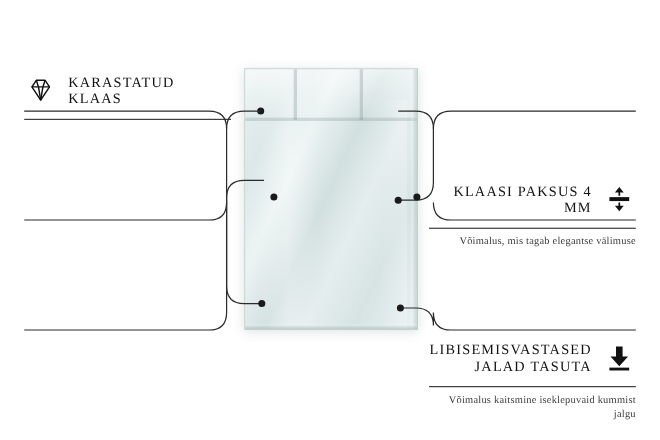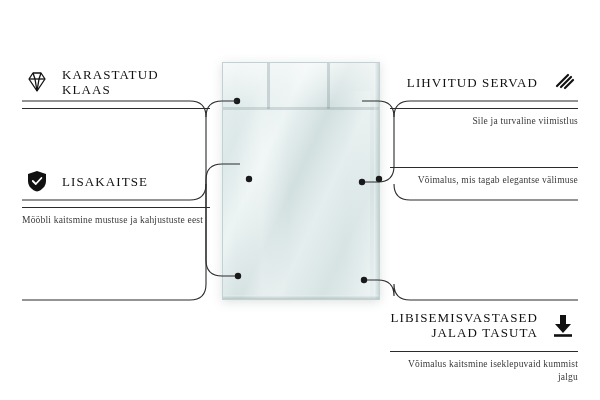--- a/index.html
+++ b/index.html
@@ -207,53 +207,36 @@
             <path d="M10 5 L12 11 L14 23"></path>
             <path d="M18 5 L16 11 L14 23"></path>
           </g>
         </svg>
       </span>
       <span class="feat-title">KARASTATUD KLAAS</span>
     </div>
     <div class="feat-rule"></div>
   </div>
 
-  <div class="feat left" style="left:22px; top:161px;">
+
+
+
+  <div class="feat right" style="left:390px; top:161px;">
     <div class="feat-head">
       <span class="icon">
         <svg width="28" height="28" viewBox="0 0 28 28">
-          <path d="M14 4 L23 7 V14 C23 19.5 18.8 23.3 14 24.5 C9.2 23.3 5 19.5 5 14 V7 Z" fill="#111"></path>
-          <path d="M9.8 14 L12.8 17 L18.4 11" fill="none" stroke="#fff" stroke-width="1.8" stroke-linecap="round" stroke-linejoin="round"></path>
+          <rect x="5" y="12.2" width="18" height="3.6" fill="#111"></rect>
+          <path d="M14 3 L18 8 H10 Z" fill="#111"></path>
+          <path d="M14 25 L10 20 H18 Z" fill="#111"></path>
+          <line x1="14" y1="7" x2="14" y2="11" stroke="#111" stroke-width="1.6"></line>
+          <line x1="14" y1="17" x2="14" y2="21" stroke="#111" stroke-width="1.6"></line>
         </svg>
       </span>
-      <span class="feat-title">LISAKAITSE</span>
-    </div>
-    <div class="feat-rule"></div>
-    <div class="feat-desc">Mööbli kaitsmine mustuse ja kahjustuste eest</div>
-  </div>
-
-
-  <div class="feat right" style="left:390px; top:62px;">
-    <div class="feat-head">
-      <span class="icon">
-        <svg width="28" height="28" viewBox="0 0 28 28">
-          <g stroke="#111" stroke-width="2.2" stroke-linecap="round">
-            <line x1="8" y1="18" x2="19" y2="7"></line>
-            <line x1="12" y1="19" x2="22" y2="9"></line>
-            <line x1="16" y1="20" x2="24" y2="12"></line>
-          </g>
-        </svg>
-      </span>
-      <span class="feat-title">LIHVITUD SERVAD</span>
-    </div>
-    <div class="feat-rule"></div>
-    <div class="feat-desc">Sile ja turvaline viimistlus</div>
-  </div>
-
-  <div class="feat right" style="left:390px; top:161px;">
+      <span class="feat-title">KLAASI PAKSUS 4 MM</span>
+    </div>
     <div class="feat-rule"></div>
     <div class="feat-desc">Võimalus, mis tagab elegantse välimuse</div>
   </div>
 
   <div class="feat right" style="left:390px; top:261px;margin-top:44px;">
     <div class="feat-head">
       <span class="icon">
         <svg width="28" height="28" viewBox="0 0 28 28">
           <path d="M11 4 H17 V13 H22 L14 22 L6 13 H11 Z" fill="#111"></path>
           <rect x="5" y="23.2" width="18" height="2.6" fill="#111"></rect>

